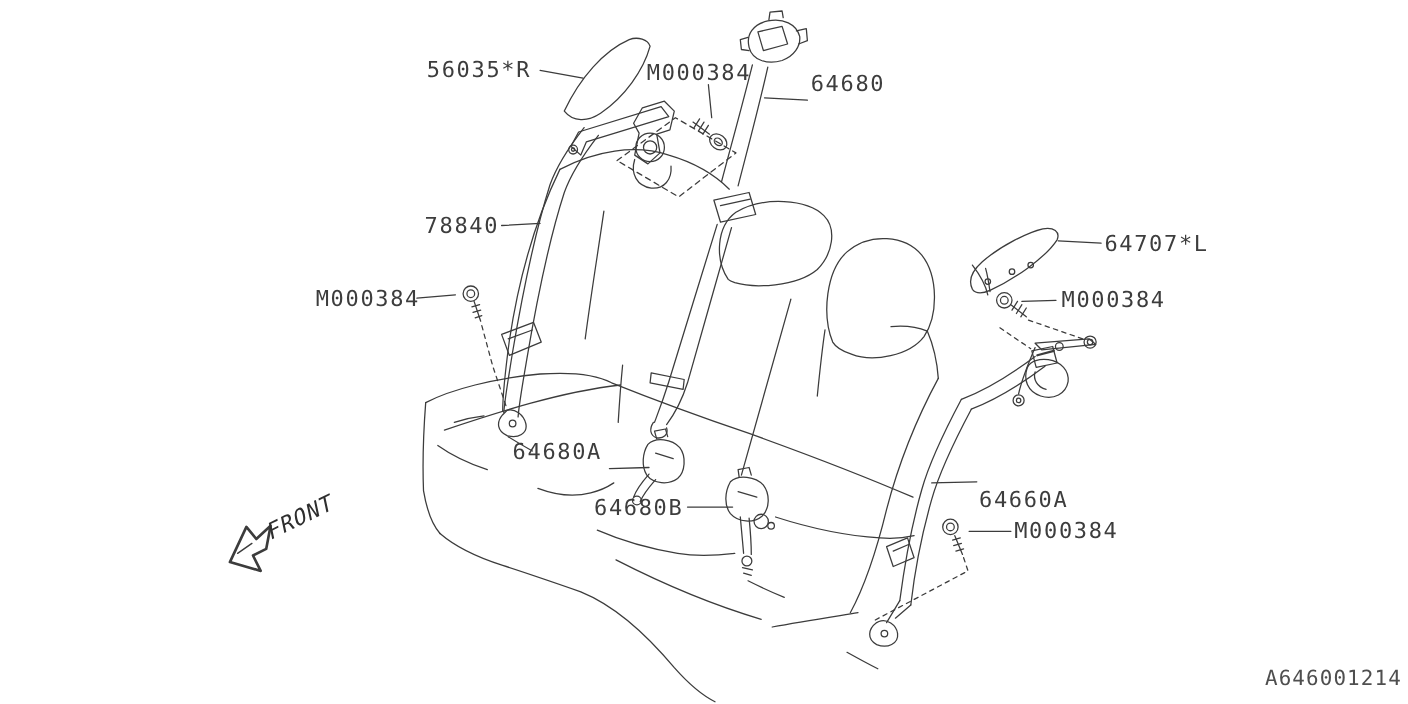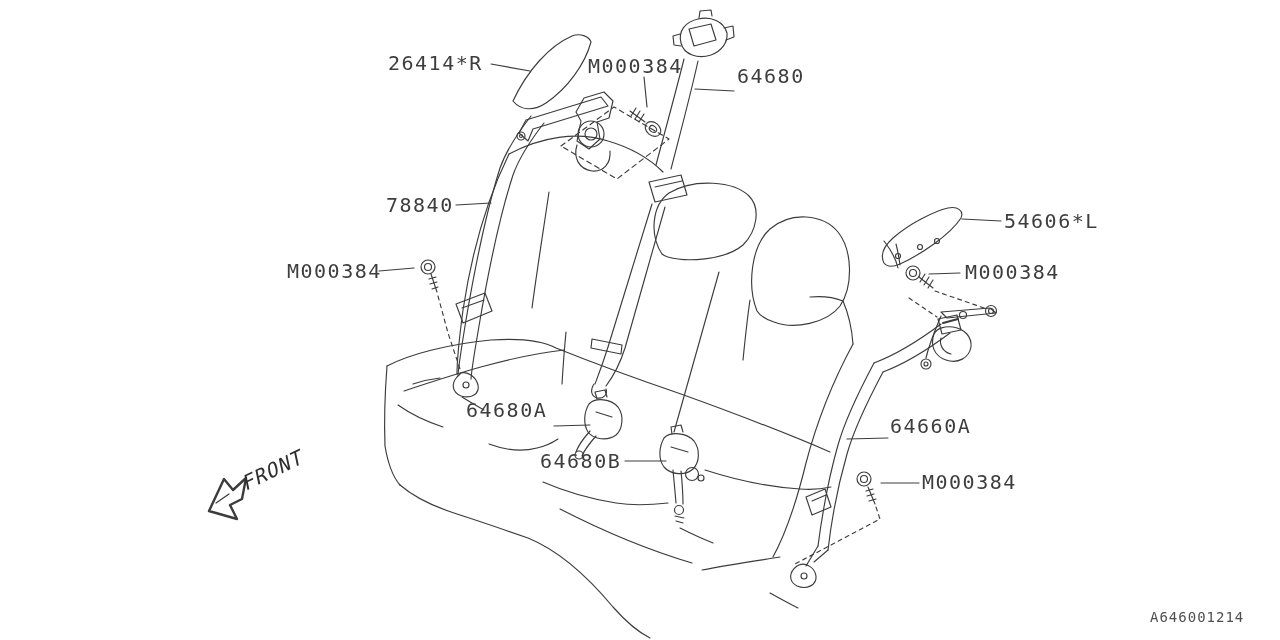--- a/index.html
+++ b/index.html
@@ -11,21 +11,21 @@
   .part-label{
     position:absolute;font-size:20px;letter-spacing:1.5px;color:#3d3d3d;
     white-space:nowrap;line-height:20px;cursor:default;
   }
   .front-label{
     position:absolute;left:244px;top:474px;font-size:20px;letter-spacing:1px;
     color:#2e2e2e;transform:rotate(-26deg) skewX(-14deg);transform-origin:0 50%;
     white-space:nowrap;line-height:20px;
   }
   .diagram-code{
-    position:absolute;left:1150px;top:606px;font-size:14px;letter-spacing:1px;
+    position:absolute;left:1150px;top:606px;font-size:19px;letter-spacing:1px;
     color:#4f4f4f;white-space:nowrap;line-height:22px;
   }
   path,circle,ellipse,line,polyline{vector-effect:non-scaling-stroke;}
 </style>
 </head>
 <body>
 
 <div class="stage">
 
 <svg width="1280" height="640" viewBox="0 0 1280 640" fill="none" stroke="#3c3c3c" stroke-width="1.15" stroke-linecap="round" stroke-linejoin="round">
@@ -209,27 +209,27 @@
     <path d="M 888,438 L 847,439"></path>
     <path d="M 919,483 L 881,483"></path>
   </g>
 
   <g stroke-width="2.4">
     <path d="M 209,511 L 224,479 L 233,490 L 246,478 L 242,499 L 230,505 L 237,519 Z"></path>
     <path d="M 216,503 L 229,494" stroke-width="1.3"></path>
   </g>
 </svg>
 
-  <div class="part-label" style="left:388px;top:53px">26414*R</div>
+  <div class="part-label" style="left:388px;top:53px">56035*R</div>
   <div class="part-label" style="left:588px;top:56px">M000384</div>
   <div class="part-label" style="left:737px;top:66px">64680</div>
   <div class="part-label" style="left:386px;top:195px">78840</div>
-  <div class="part-label" style="left:1004px;top:211px">54606*L</div>
+  <div class="part-label" style="left:1004px;top:211px">64707*L</div>
   <div class="part-label" style="left:287px;top:261px">M000384</div>
   <div class="part-label" style="left:965px;top:262px">M000384</div>
   <div class="part-label" style="left:466px;top:400px">64680A</div>
   <div class="part-label" style="left:540px;top:451px">64680B</div>
-  <div class="part-label" style="left:890px;top:416px">64660A</div>
+  <div class="part-label" style="left:890px;top:444px">64660A</div>
   <div class="part-label" style="left:922px;top:472px">M000384</div>
 
   <div class="front-label">FRONT</div>
   <div class="diagram-code">A646001214</div>
 </div>
 
 </body></html>

